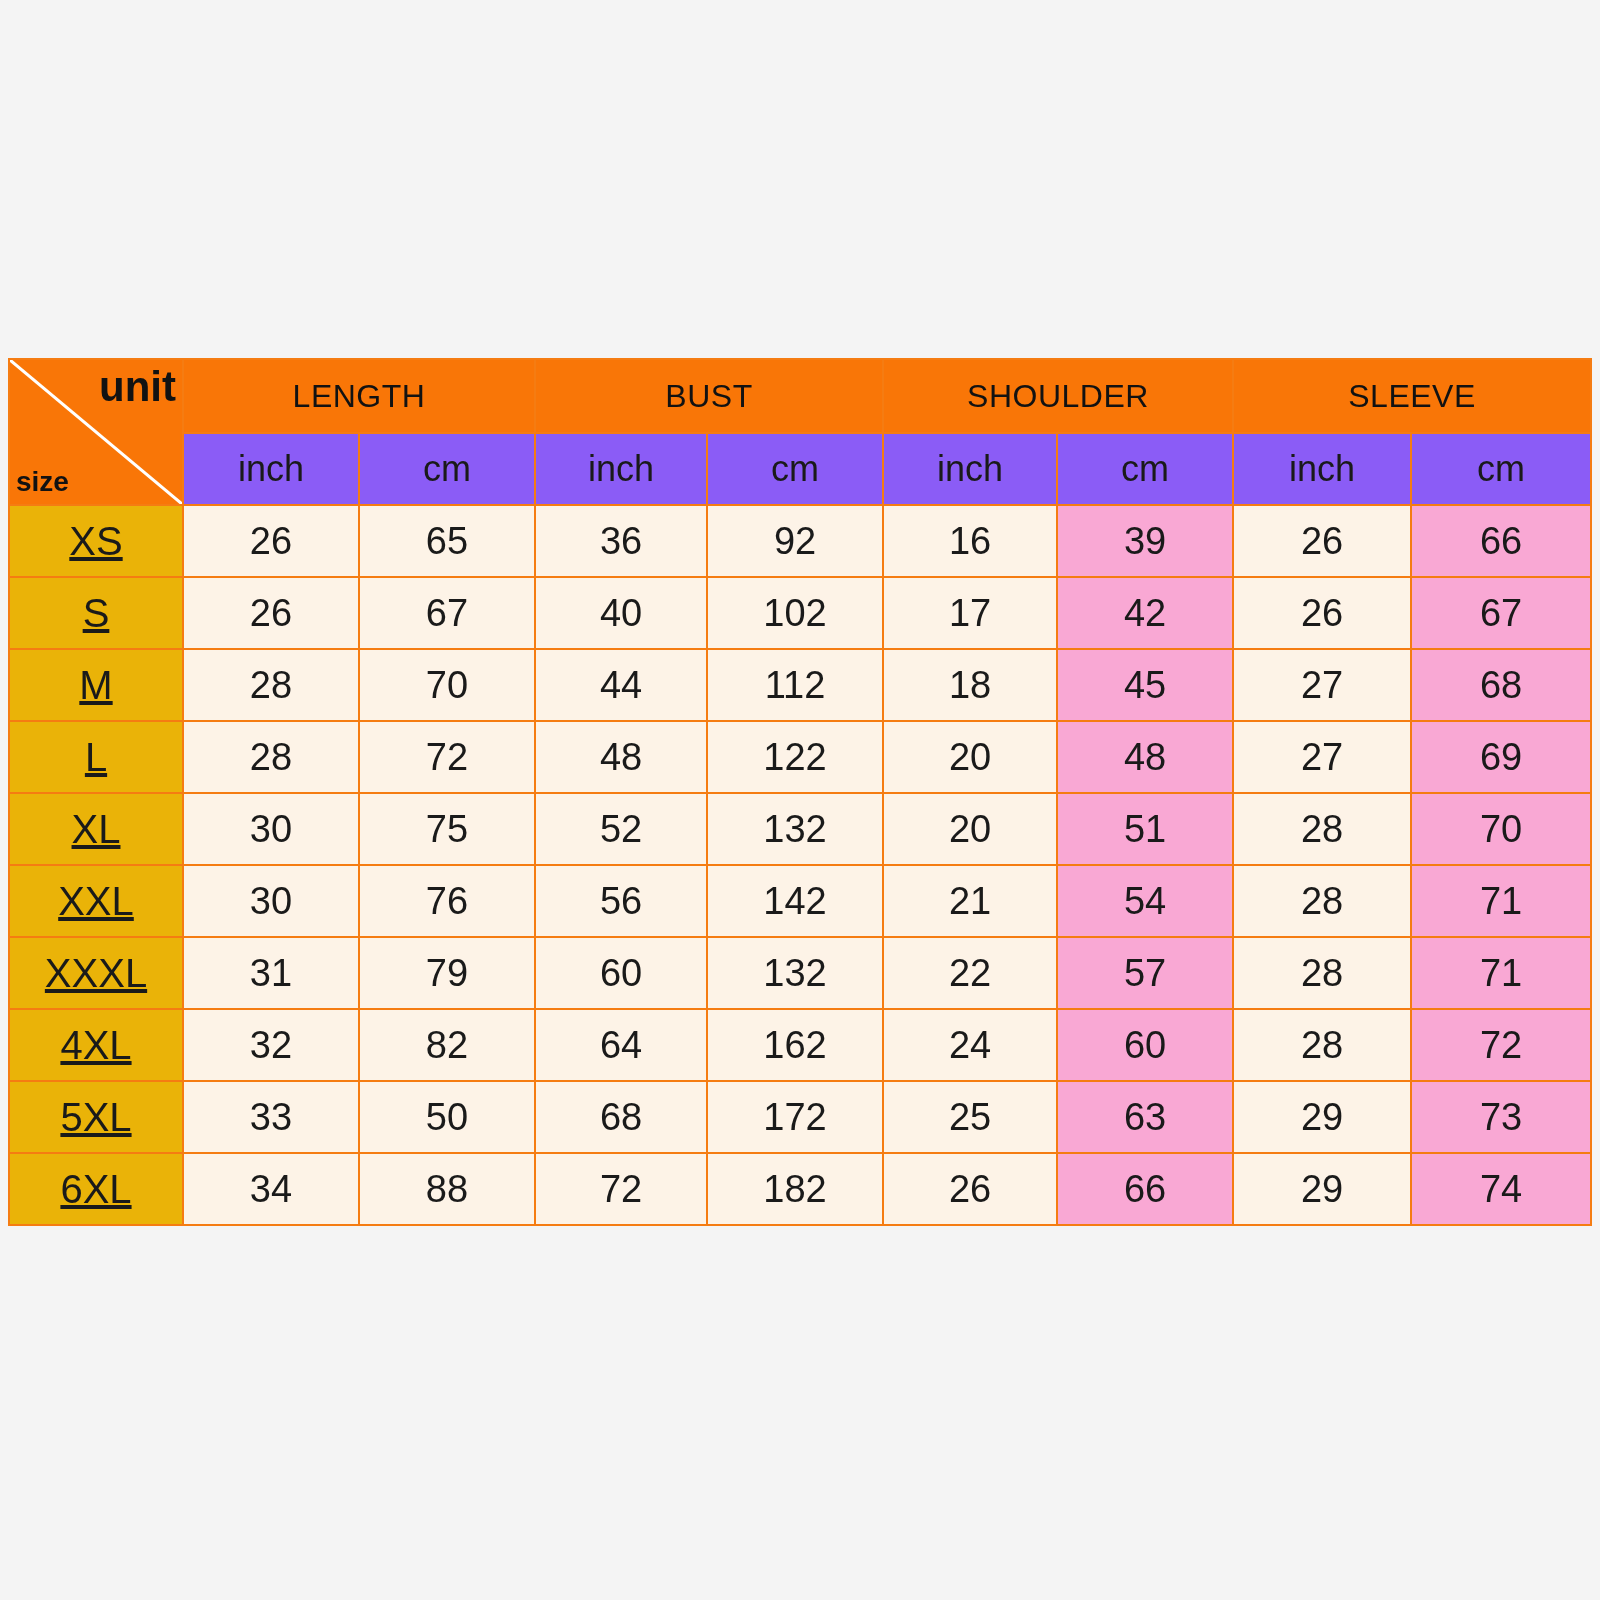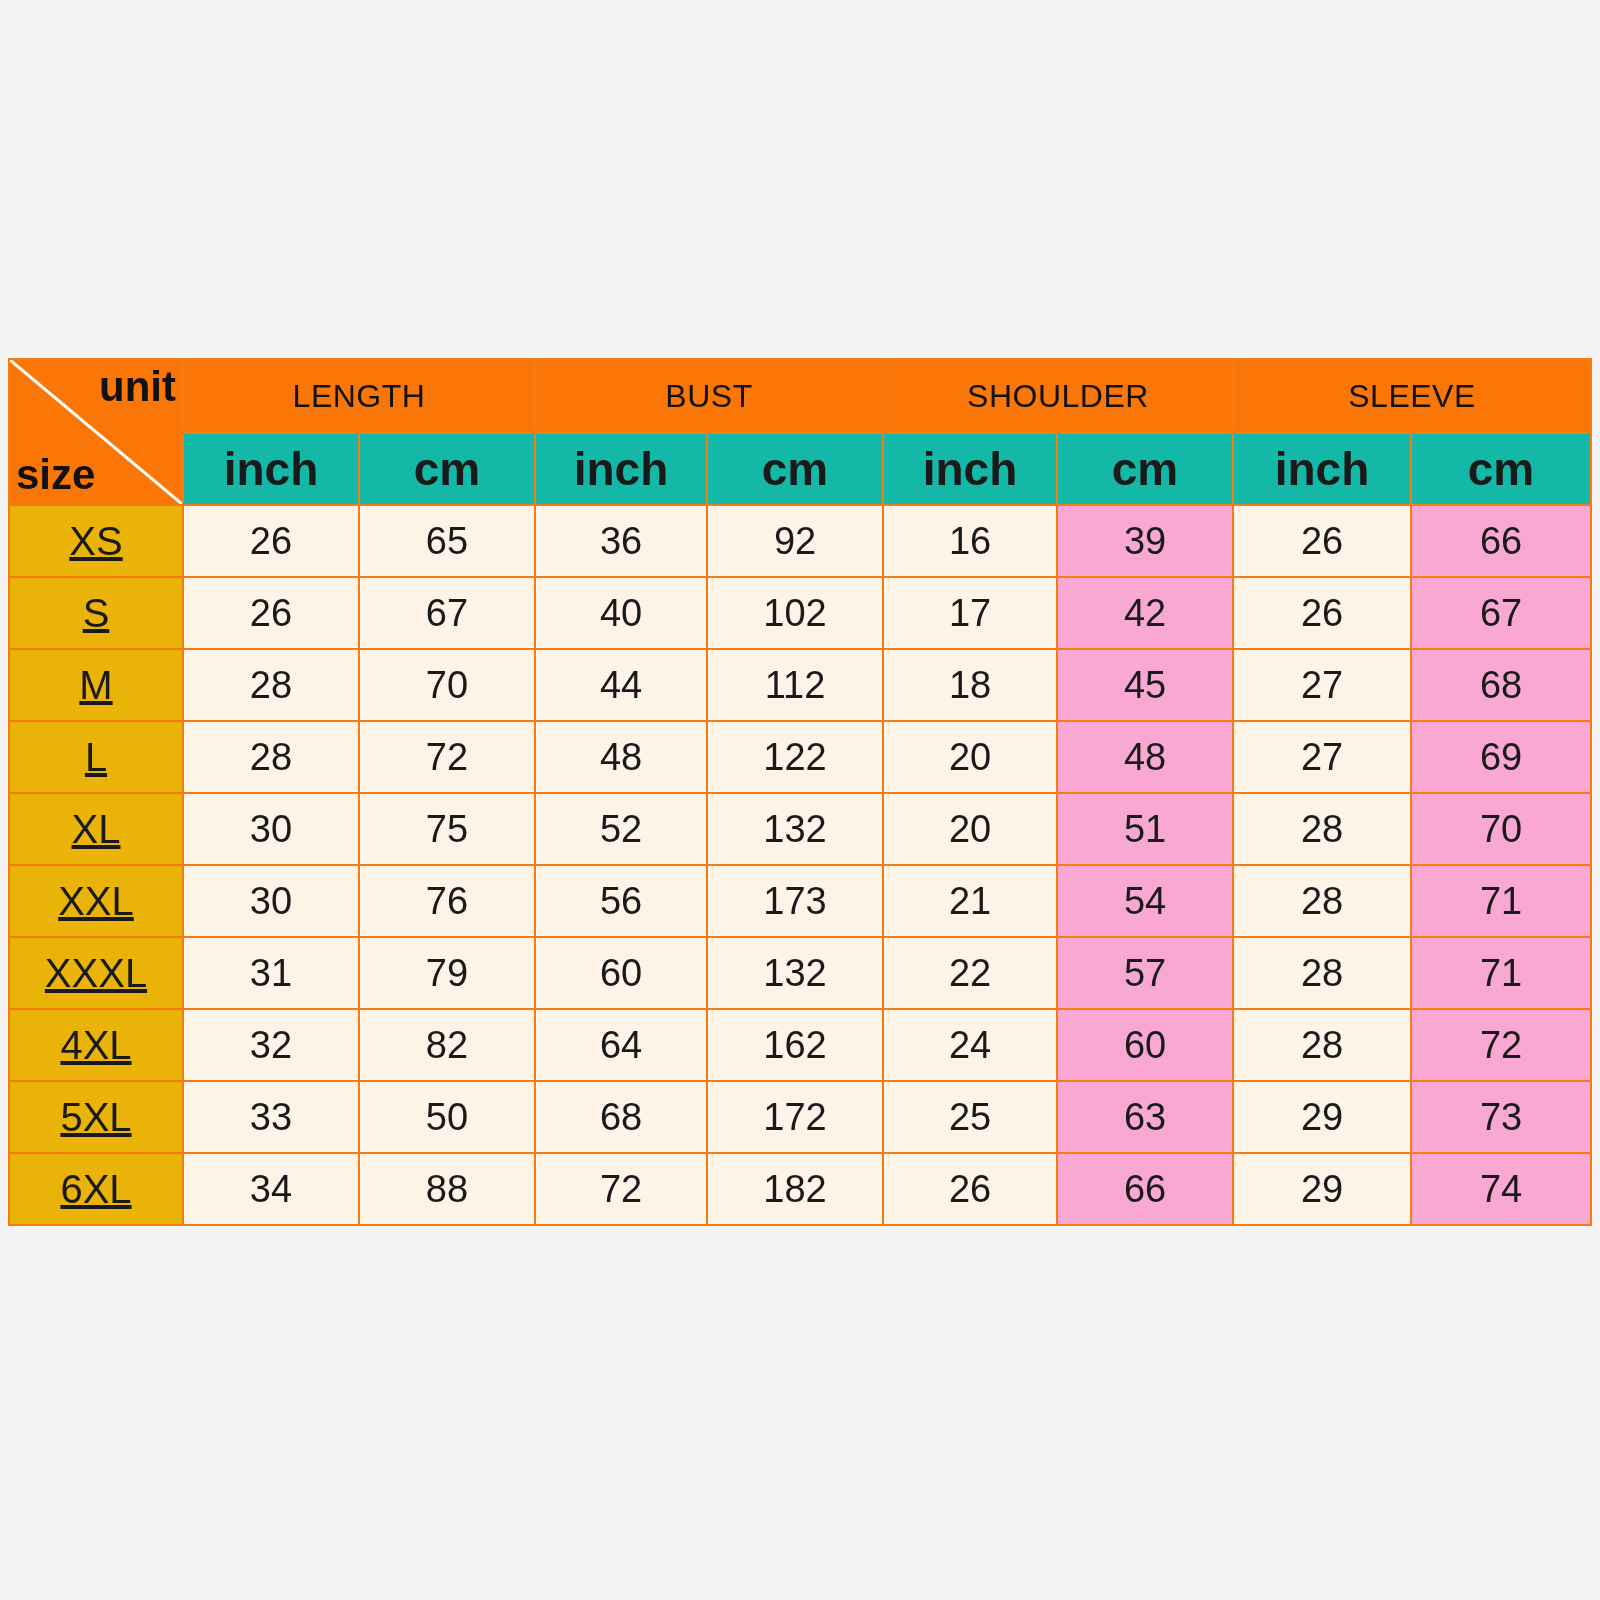--- a/index.html
+++ b/index.html
@@ -57,40 +57,39 @@
     top: 6px;
     font-size: 42px;
     font-weight: bold;
     color: #121212;
     line-height: 1;
   }
   td.corner .size-label {
     position: absolute;
     left: 6px;
     bottom: 8px;
-    font-size: 42px;
+    font-size: 28px;
     font-weight: bold;
     color: #121212;
     line-height: 1;
   }
   
   tr.group-row td.group {
     background: #f97607;
     color: #121212;
     font-size: 32px;
     height: 72px;
     letter-spacing: 0.5px;
   }
   
   tr.unit-row td.unit {
-    background: #14b8a6;
+    background: #8b5cf6;
     color: #1a1a1a;
-    font-size: 46px;
+    font-size: 36px;
     height: 70px;
-    font-weight: bold;
   }
   
   td.sizecell {
     background: #eab308;
     color: #121212;
     font-size: 40px;
     height: 70px;
     width: 174px;
     text-decoration: underline;
   }
@@ -199,21 +198,21 @@
           <td class="datacell">20</td>
           <td class="datacell alt">51</td>
           <td class="datacell">28</td>
           <td class="datacell alt">70</td>
         </tr>
         <tr>
           <td class="sizecell">XXL</td>
           <td class="datacell">30</td>
           <td class="datacell">76</td>
           <td class="datacell">56</td>
-          <td class="datacell">173</td>
+          <td class="datacell">142</td>
           <td class="datacell">21</td>
           <td class="datacell alt">54</td>
           <td class="datacell">28</td>
           <td class="datacell alt">71</td>
         </tr>
         <tr>
           <td class="sizecell">XXXL</td>
           <td class="datacell">31</td>
           <td class="datacell">79</td>
           <td class="datacell">60</td>

